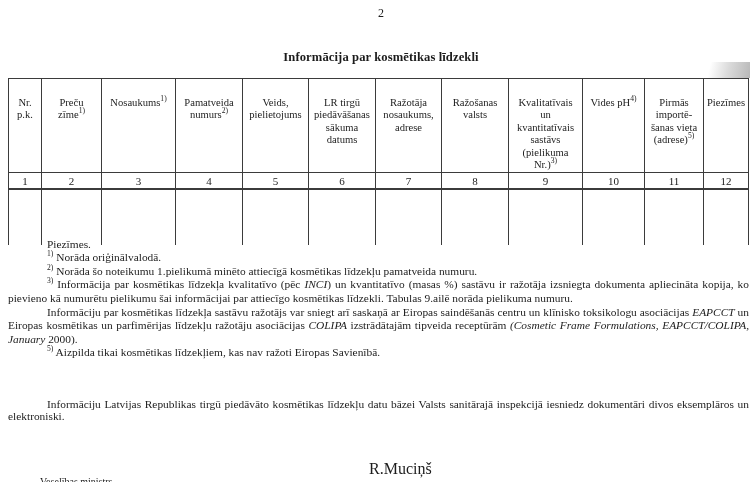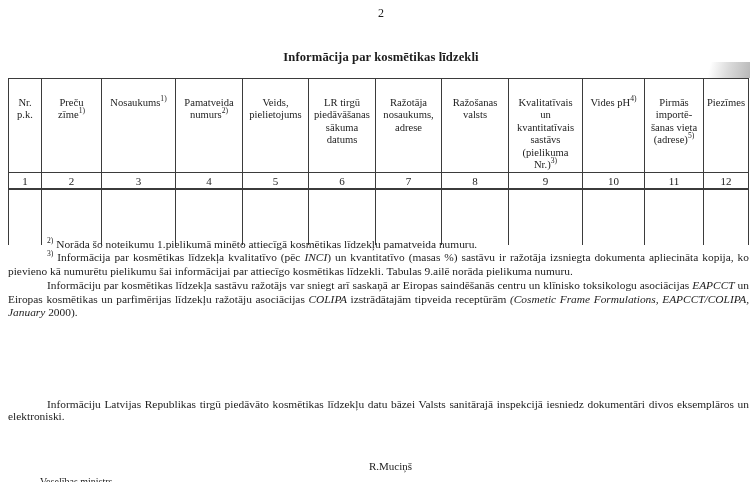--- a/index.html
+++ b/index.html
@@ -63,21 +63,21 @@
   }
   .notes p { margin: 0; text-indent: 39px; }
   .notes p.gap { margin-top: 1px; }
   .it { font-style: italic; margin-top: 20px; }
   .submission {
     position: absolute; left: 8px; top: 398px; width: 741px;
     font-size: 11.4px; line-height: 12px;
     text-align: justify; text-indent: 39px; margin: 0;
   }
   .sig-role { position: absolute; left: 40px; top: 476px; font-size: 10px; }
-  .sig-name { position: absolute; left: 369px; top: 460px; font-size: 11px; }
+  .sig-name { position: absolute; left: 369px; top: 460px; font-size: 16px; }
 </style>
 </head>
 <body>
 
 <div class="page-number">2</div>
 
 <div class="doc-title">Informācija par kosmētikas līdzekli</div>
 
 <div class="scan-artifact"></div>
 
@@ -156,21 +156,24 @@
       <td></td>
       <td></td>
       <td></td>
       <td></td>
       <td></td>
     </tr>
   </tbody>
 </table>
 
 <div class="notes">
+  <p>Piezīmes.</p>
+  <p><sup>1)</sup><span> Norāda oriģinālvalodā.</span></p>
   <p><sup>2)</sup><span> Norāda šo noteikumu 1.pielikumā minēto attiecīgā kosmētikas līdzekļu pamatveida numuru.</span></p>
   <p><sup>3)</sup><span> Informācija par kosmētikas līdzekļa kvalitatīvo (pēc </span><span class="it">INCI</span><span>) un kvantitatīvo (masas %) sastāvu ir ražotāja izsniegta dokumenta apliecināta kopija, ko pievieno kā numurētu pielikumu šai informācijai par attiecīgo kosmētikas līdzekli. Tabulas 9.ailē norāda pielikuma numuru.</span></p>
   <p class="gap"><span>Informāciju par kosmētikas līdzekļa sastāvu ražotājs var sniegt arī saskaņā ar Eiropas saindēšanās centru un klīnisko toksikologu asociācijas </span><span class="it">EAPCCT</span><span> un Eiropas kosmētikas un parfimērijas līdzekļu ražotāju asociācijas </span><span class="it">COLIPA</span><span> izstrādātajām tipveida receptūrām </span><span class="it">(Cosmetic Frame Formulations, EAPCCT/COLIPA, January</span><span> 2000).</span></p>
+  <p><sup>5)</sup><span> Aizpilda tikai kosmētikas līdzekļiem, kas nav ražoti Eiropas Savienībā.</span></p>
 </div>
 
 <p class="submission">Informāciju Latvijas Republikas tirgū piedāvāto kosmētikas līdzekļu datu bāzei Valsts sanitārajā inspekcijā iesniedz dokumentāri divos eksemplāros un elektroniski.</p>
 
 <div class="sig-role">Veselības ministrs</div>
 <div class="sig-name">R.Muciņš</div>
 
 </body></html>

